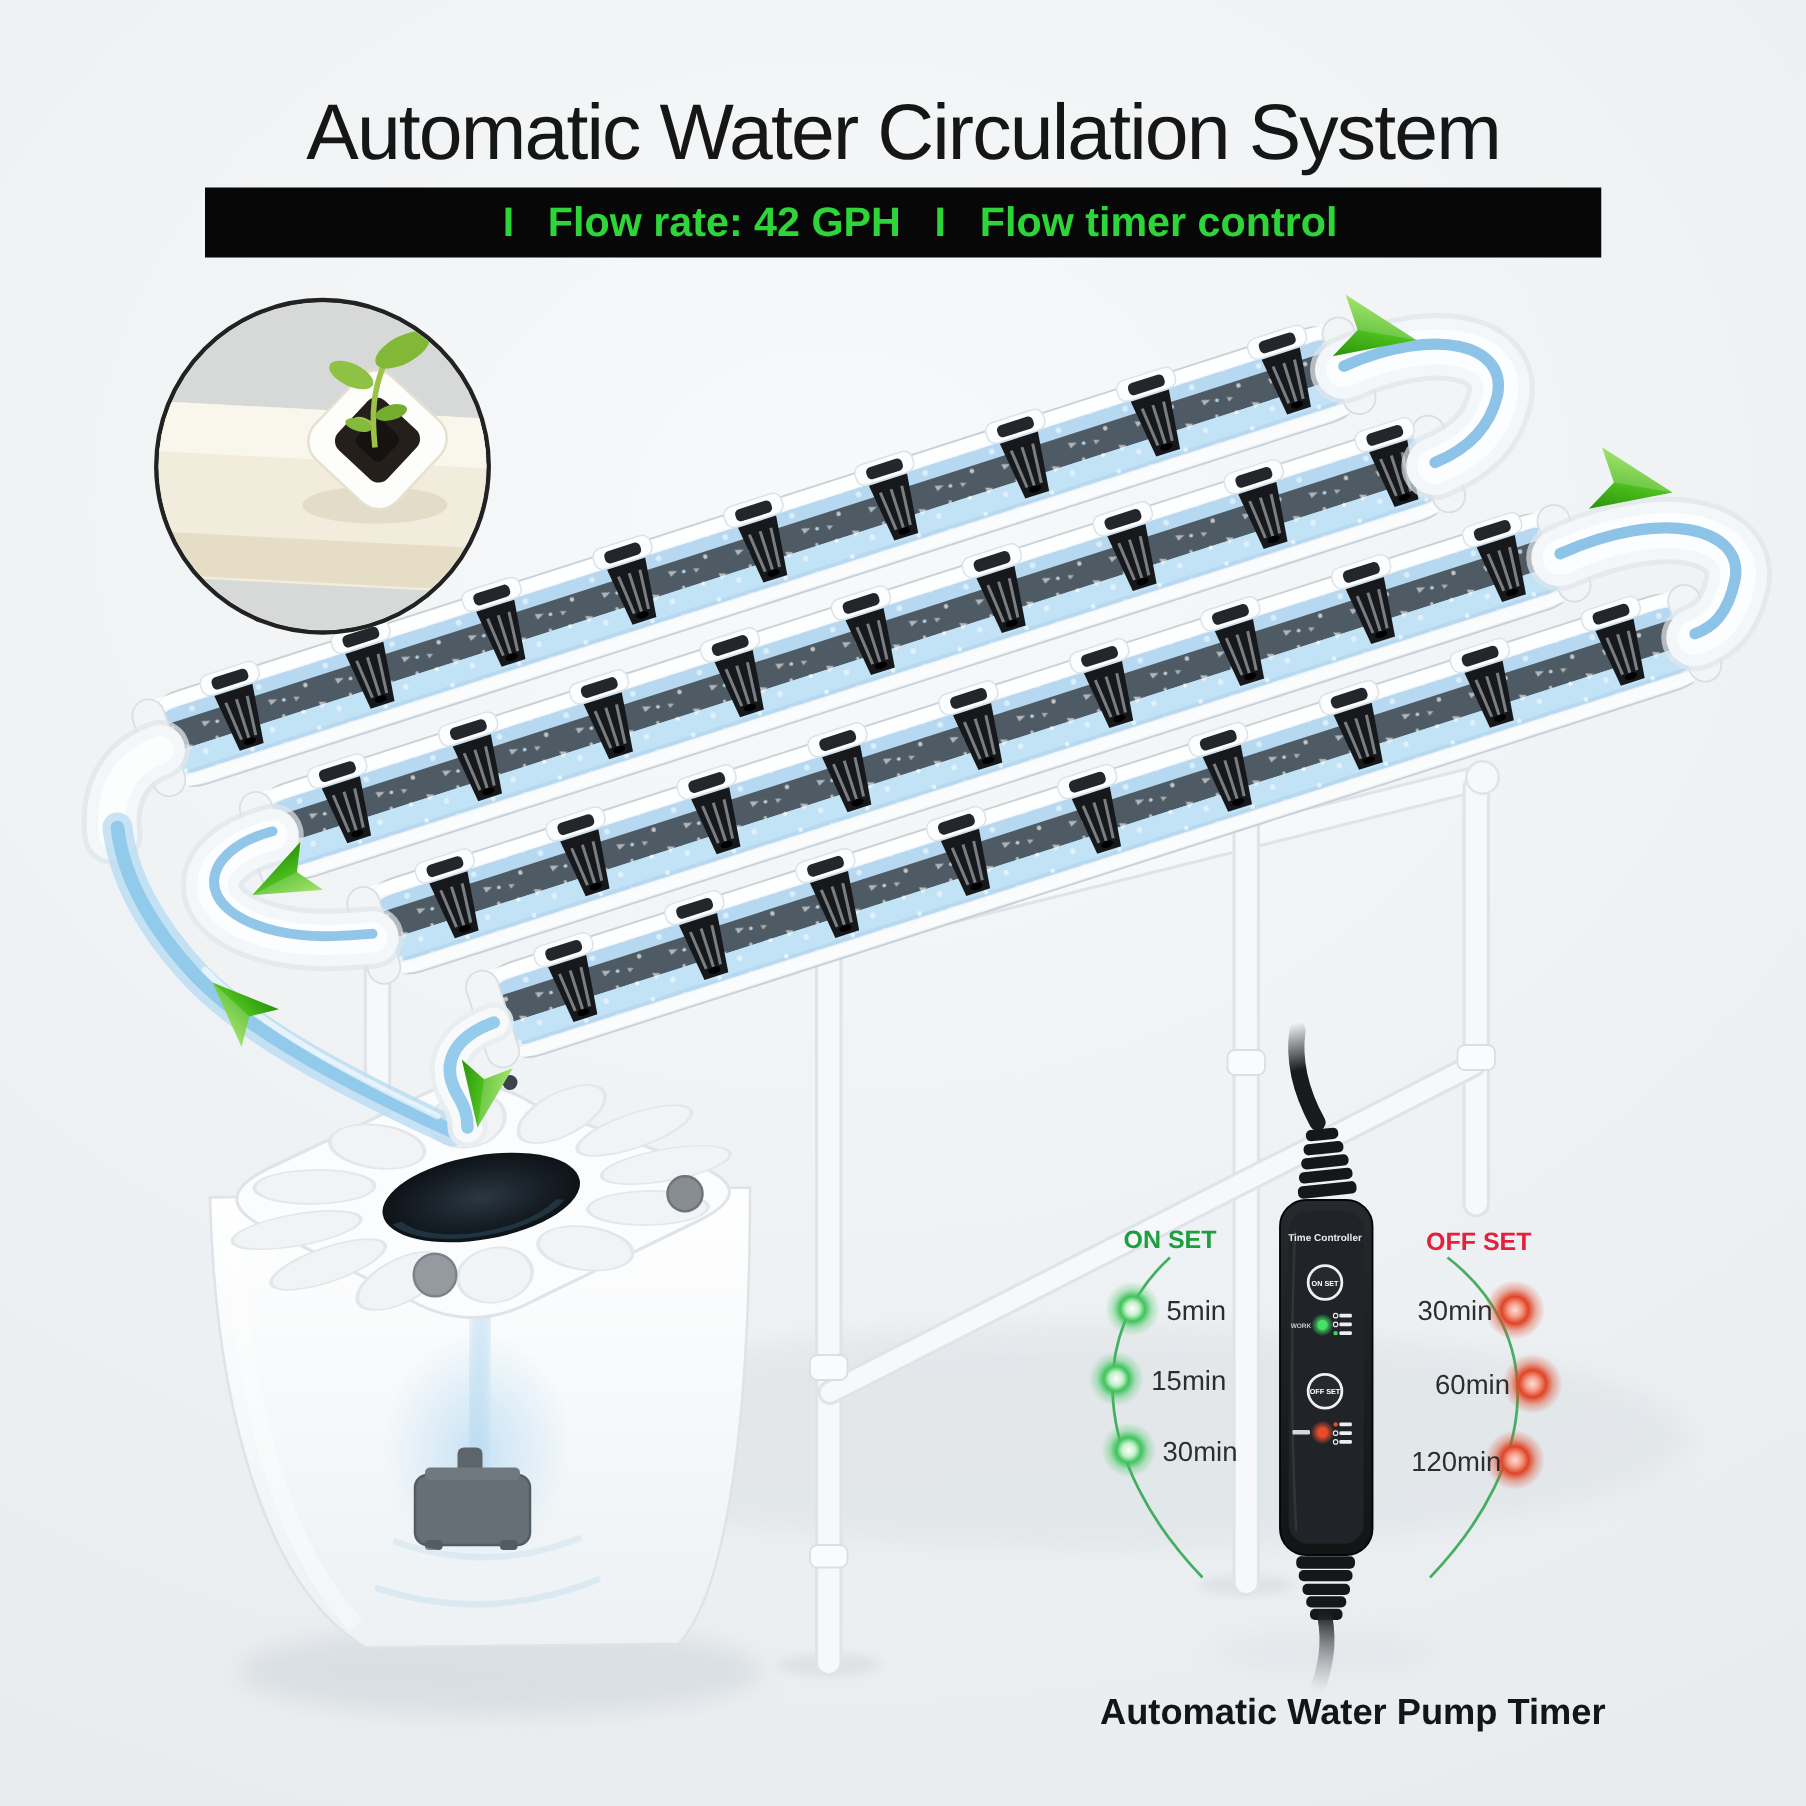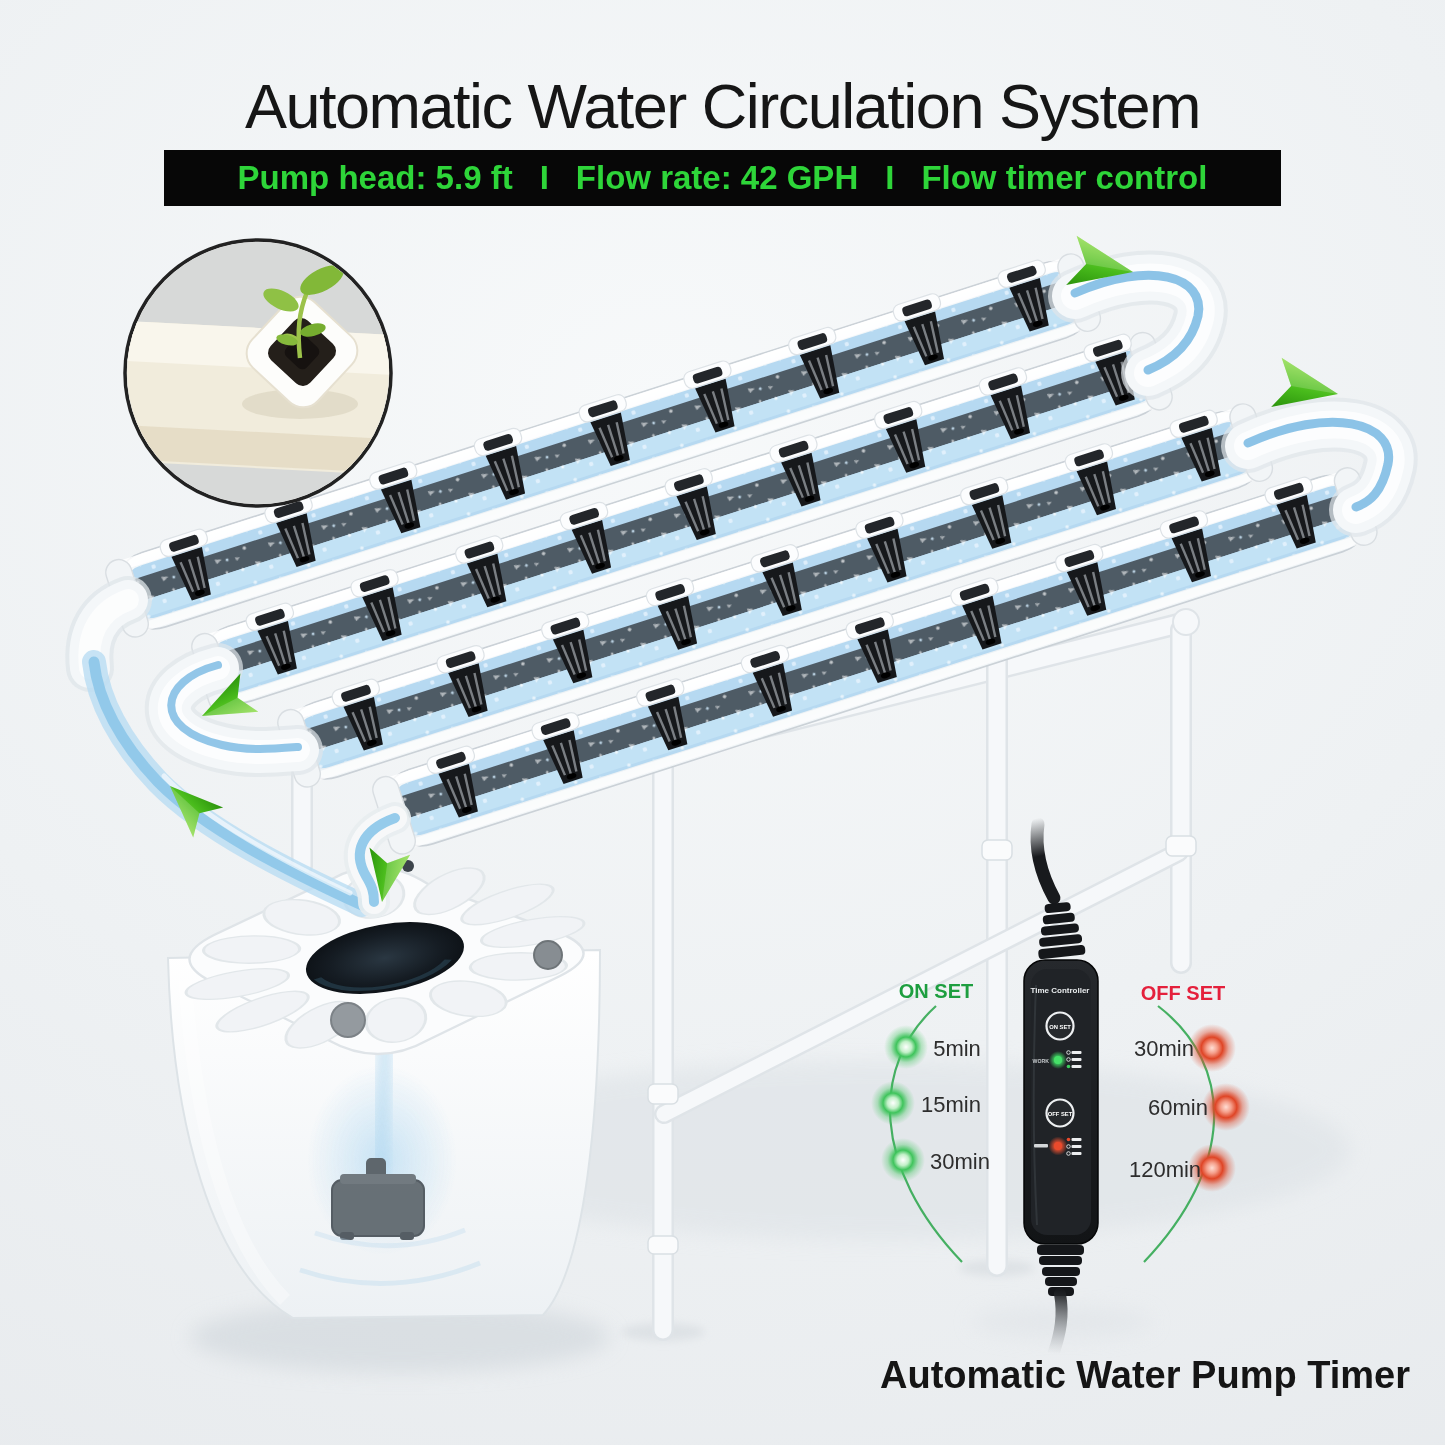--- a/index.html
+++ b/index.html
@@ -19,21 +19,21 @@
     position:absolute;left:164px;top:150px;width:1117px;height:56px;background:#070707;
     display:flex;align-items:center;justify-content:center;
     font-size:33px;font-weight:700;color:#2ed539;white-space:nowrap;
   }
   .spec-banner .sep{margin:0 27px;font-weight:700;}
   .caption-red{
     position:absolute;left:157px;top:1356px;font-size:22px;color:#d63031;white-space:nowrap;
   }
   .caption-black{
     position:absolute;left:880px;top:1354px;width:400px;text-align:left;
-    font-size:38px;font-weight:700;color:#151515;white-space:nowrap;
+    font-size:29px;font-weight:700;color:#151515;white-space:nowrap;
   }
 </style>
 </head>
 <body>
 
 <div class="stage">
 
 <svg class="scene" viewBox="0 0 1445 1445">
   <defs>
     <linearGradient id="glassGrad" x1="0" y1="0" x2="0" y2="1">
@@ -404,21 +404,20 @@
     <circle cx="1212" cy="1168" r="24" fill="url(#redDotGrad)"></circle>
     <text x="1164" y="1056" text-anchor="middle" font-size="22" fill="#2d2d2d">30min</text>
     <text x="1178" y="1115" text-anchor="middle" font-size="22" fill="#2d2d2d">60min</text>
     <text x="1165" y="1177" text-anchor="middle" font-size="22" fill="#2d2d2d">120min</text>
   </g>
 </svg>
 
 <div class="page-title">Automatic Water Circulation System</div>
 
 <div class="spec-banner">
-  <span>Pump head: 5.9 ft</span>
   <span class="sep">I</span>
   <span>Flow rate: 42 GPH</span>
   <span class="sep">I</span>
   <span>Flow timer control</span>
 </div>
 
 <div class="caption-black">Automatic Water Pump Timer</div>
 
 </div>
 

